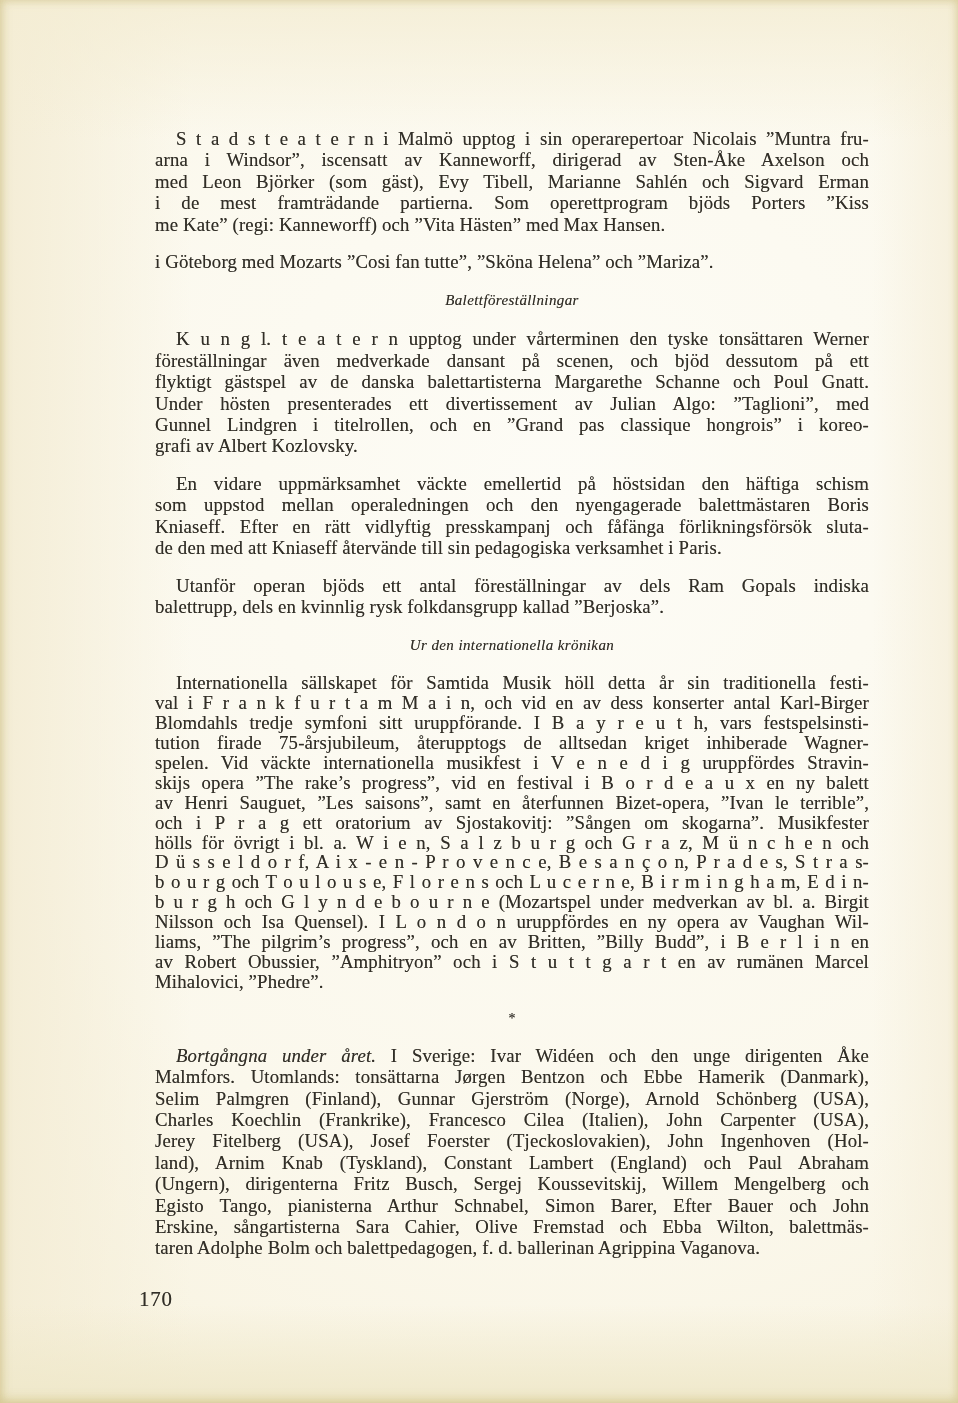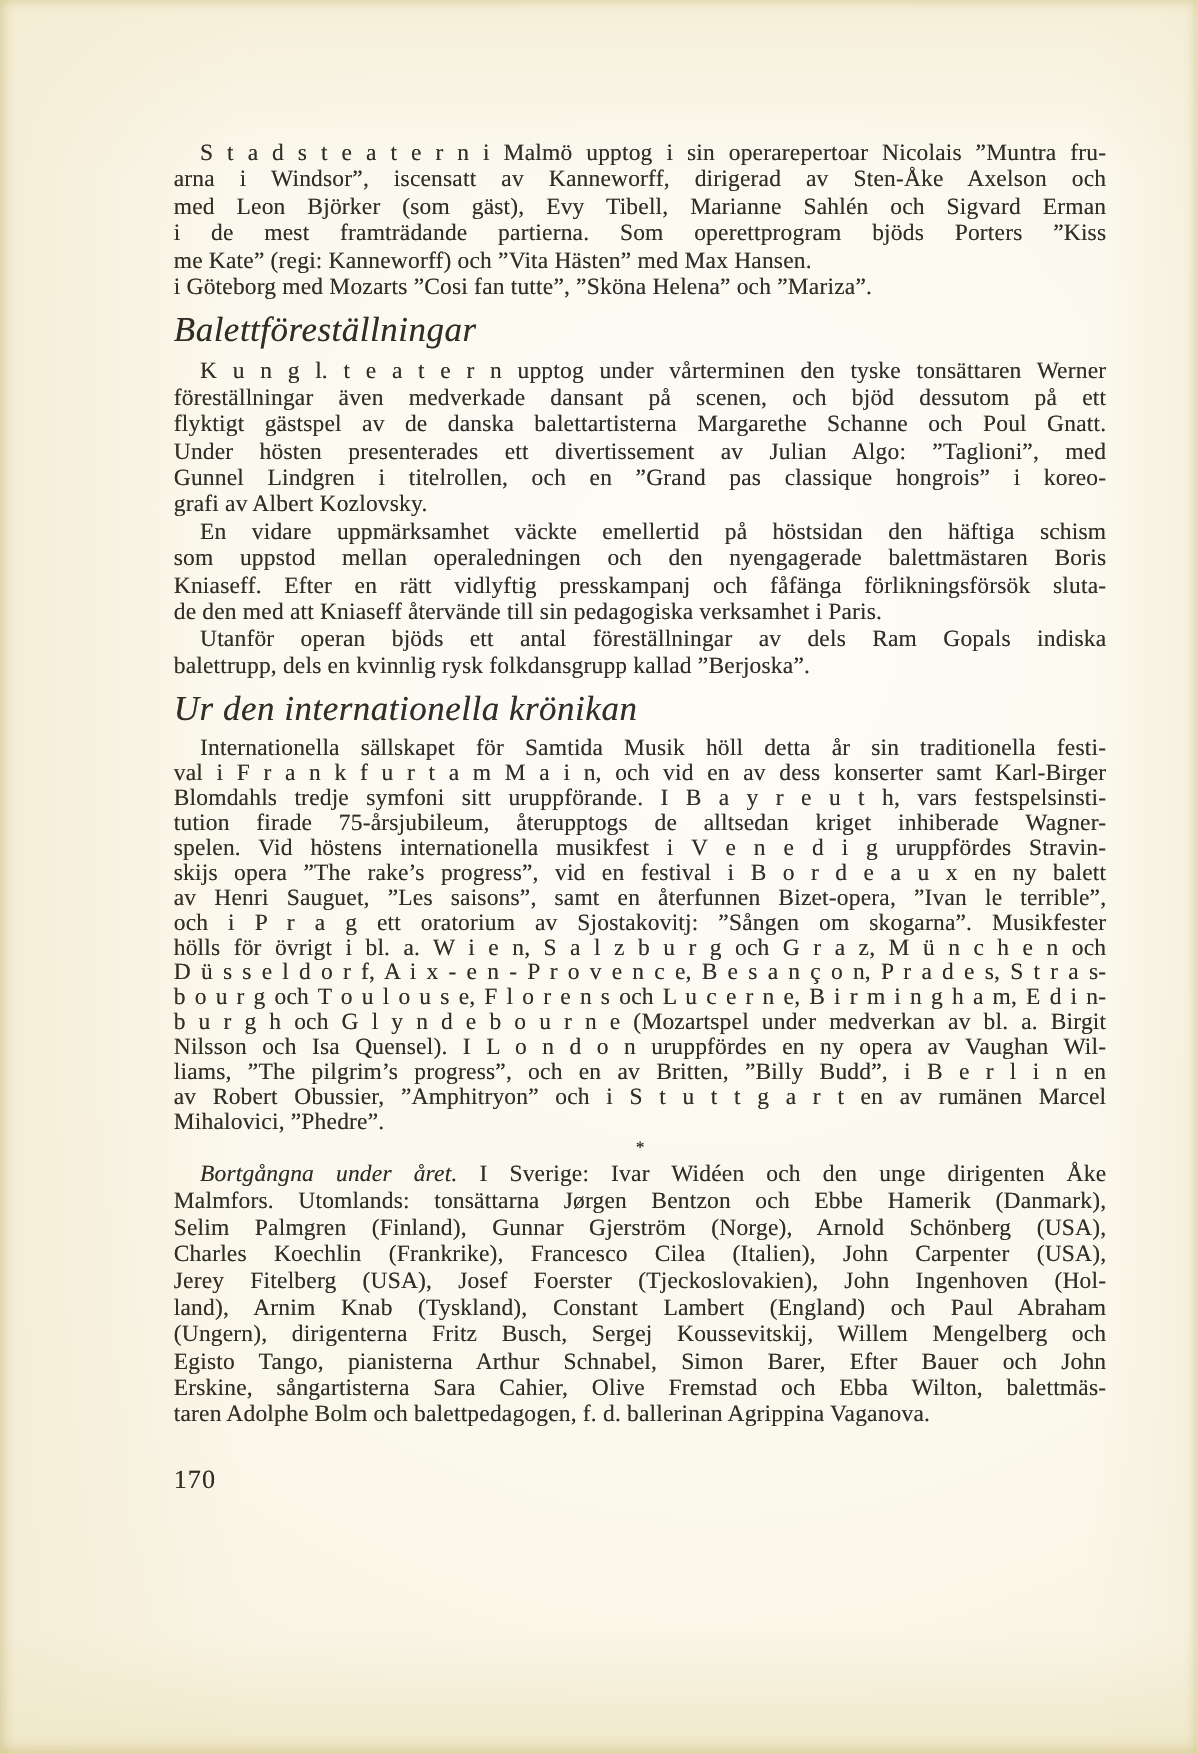--- a/index.html
+++ b/index.html
@@ -30,37 +30,37 @@
   .text-block {
     position: absolute;
     left: 139px;
     top: 112px;
     width: 746px;
   }
   .para {
     font-size: 18.8px;
     line-height: 21.4px;
     letter-spacing: .15px;
-    margin: 0;
+    margin: 16px;
   }
   .para.tight { line-height: 19.9px; }
   .para.obituary { line-height: 21.4px; }
   .line {
     text-align: justify;
     text-align-last: justify;
     white-space: normal;
   }
   .line.first { text-indent: 21px; }
   .line.last { text-align-last: left; }
   .line em { font-style: italic; }
   .heading {
     font-style: italic;
     font-weight: normal;
-    text-align: left;
-    font-size: 28px;
+    text-align: center;
+    font-size: 15px;
     line-height: 24px;
     letter-spacing: .4px;
     margin: 13px 0 9px 0;
   }
   .separator {
     text-align: center;
     font-size: 14px;
     line-height: 21px;
     letter-spacing: 0;
   }
@@ -109,24 +109,24 @@
 
     <div class="para">
         <div class="line first">Utanför operan bjöds ett antal föreställningar av dels Ram Gopals indiska</div>
         <div class="line last">balettrupp, dels en kvinnlig rysk folkdansgrupp kallad ”Berjoska”.</div>
       </div>
 
     <h2 class="heading">Ur den internationella krönikan</h2>
 
     <div class="para tight">
         <div class="line first">Internationella sällskapet för Samtida Musik höll detta år sin traditionella festi-</div>
-        <div class="line">val i F r a n k f u r t a m M a i n, och vid en av dess konserter samt Karl-Birger</div>
+        <div class="line">val i F r a n k f u r t a m M a i n, och vid en av dess konserter antal Karl-Birger</div>
         <div class="line">Blomdahls tredje symfoni sitt uruppförande. I B a y r e u t h, vars festspelsinsti-</div>
         <div class="line">tution firade 75-årsjubileum, återupptogs de alltsedan kriget inhiberade Wagner-</div>
-        <div class="line">spelen. Vid höstens internationella musikfest i V e n e d i g uruppfördes Stravin-</div>
+        <div class="line">spelen. Vid väckte internationella musikfest i V e n e d i g uruppfördes Stravin-</div>
         <div class="line">skijs opera ”The rake’s progress”, vid en festival i B o r d e a u x en ny balett</div>
         <div class="line">av Henri Sauguet, ”Les saisons”, samt en återfunnen Bizet-opera, ”Ivan le terrible”,</div>
         <div class="line">och i P r a g ett oratorium av Sjostakovitj: ”Sången om skogarna”. Musikfester</div>
         <div class="line">hölls för övrigt i bl. a. W i e n, S a l z b u r g och G r a z, M ü n c h e n och</div>
         <div class="line">D ü s s e l d o r f, A i x - e n - P r o v e n c e, B e s a n ç o n, P r a d e s, S t r a s-</div>
         <div class="line">b o u r g och T o u l o u s e, F l o r e n s och L u c e r n e, B i r m i n g h a m, E d i n-</div>
         <div class="line">b u r g h och G l y n d e b o u r n e (Mozartspel under medverkan av bl. a. Birgit</div>
         <div class="line">Nilsson och Isa Quensel). I L o n d o n uruppfördes en ny opera av Vaughan Wil-</div>
         <div class="line">liams, ”The pilgrim’s progress”, och en av Britten, ”Billy Budd”, i B e r l i n en</div>
         <div class="line">av Robert Obussier, ”Amphitryon” och i S t u t t g a r t en av rumänen Marcel</div>

